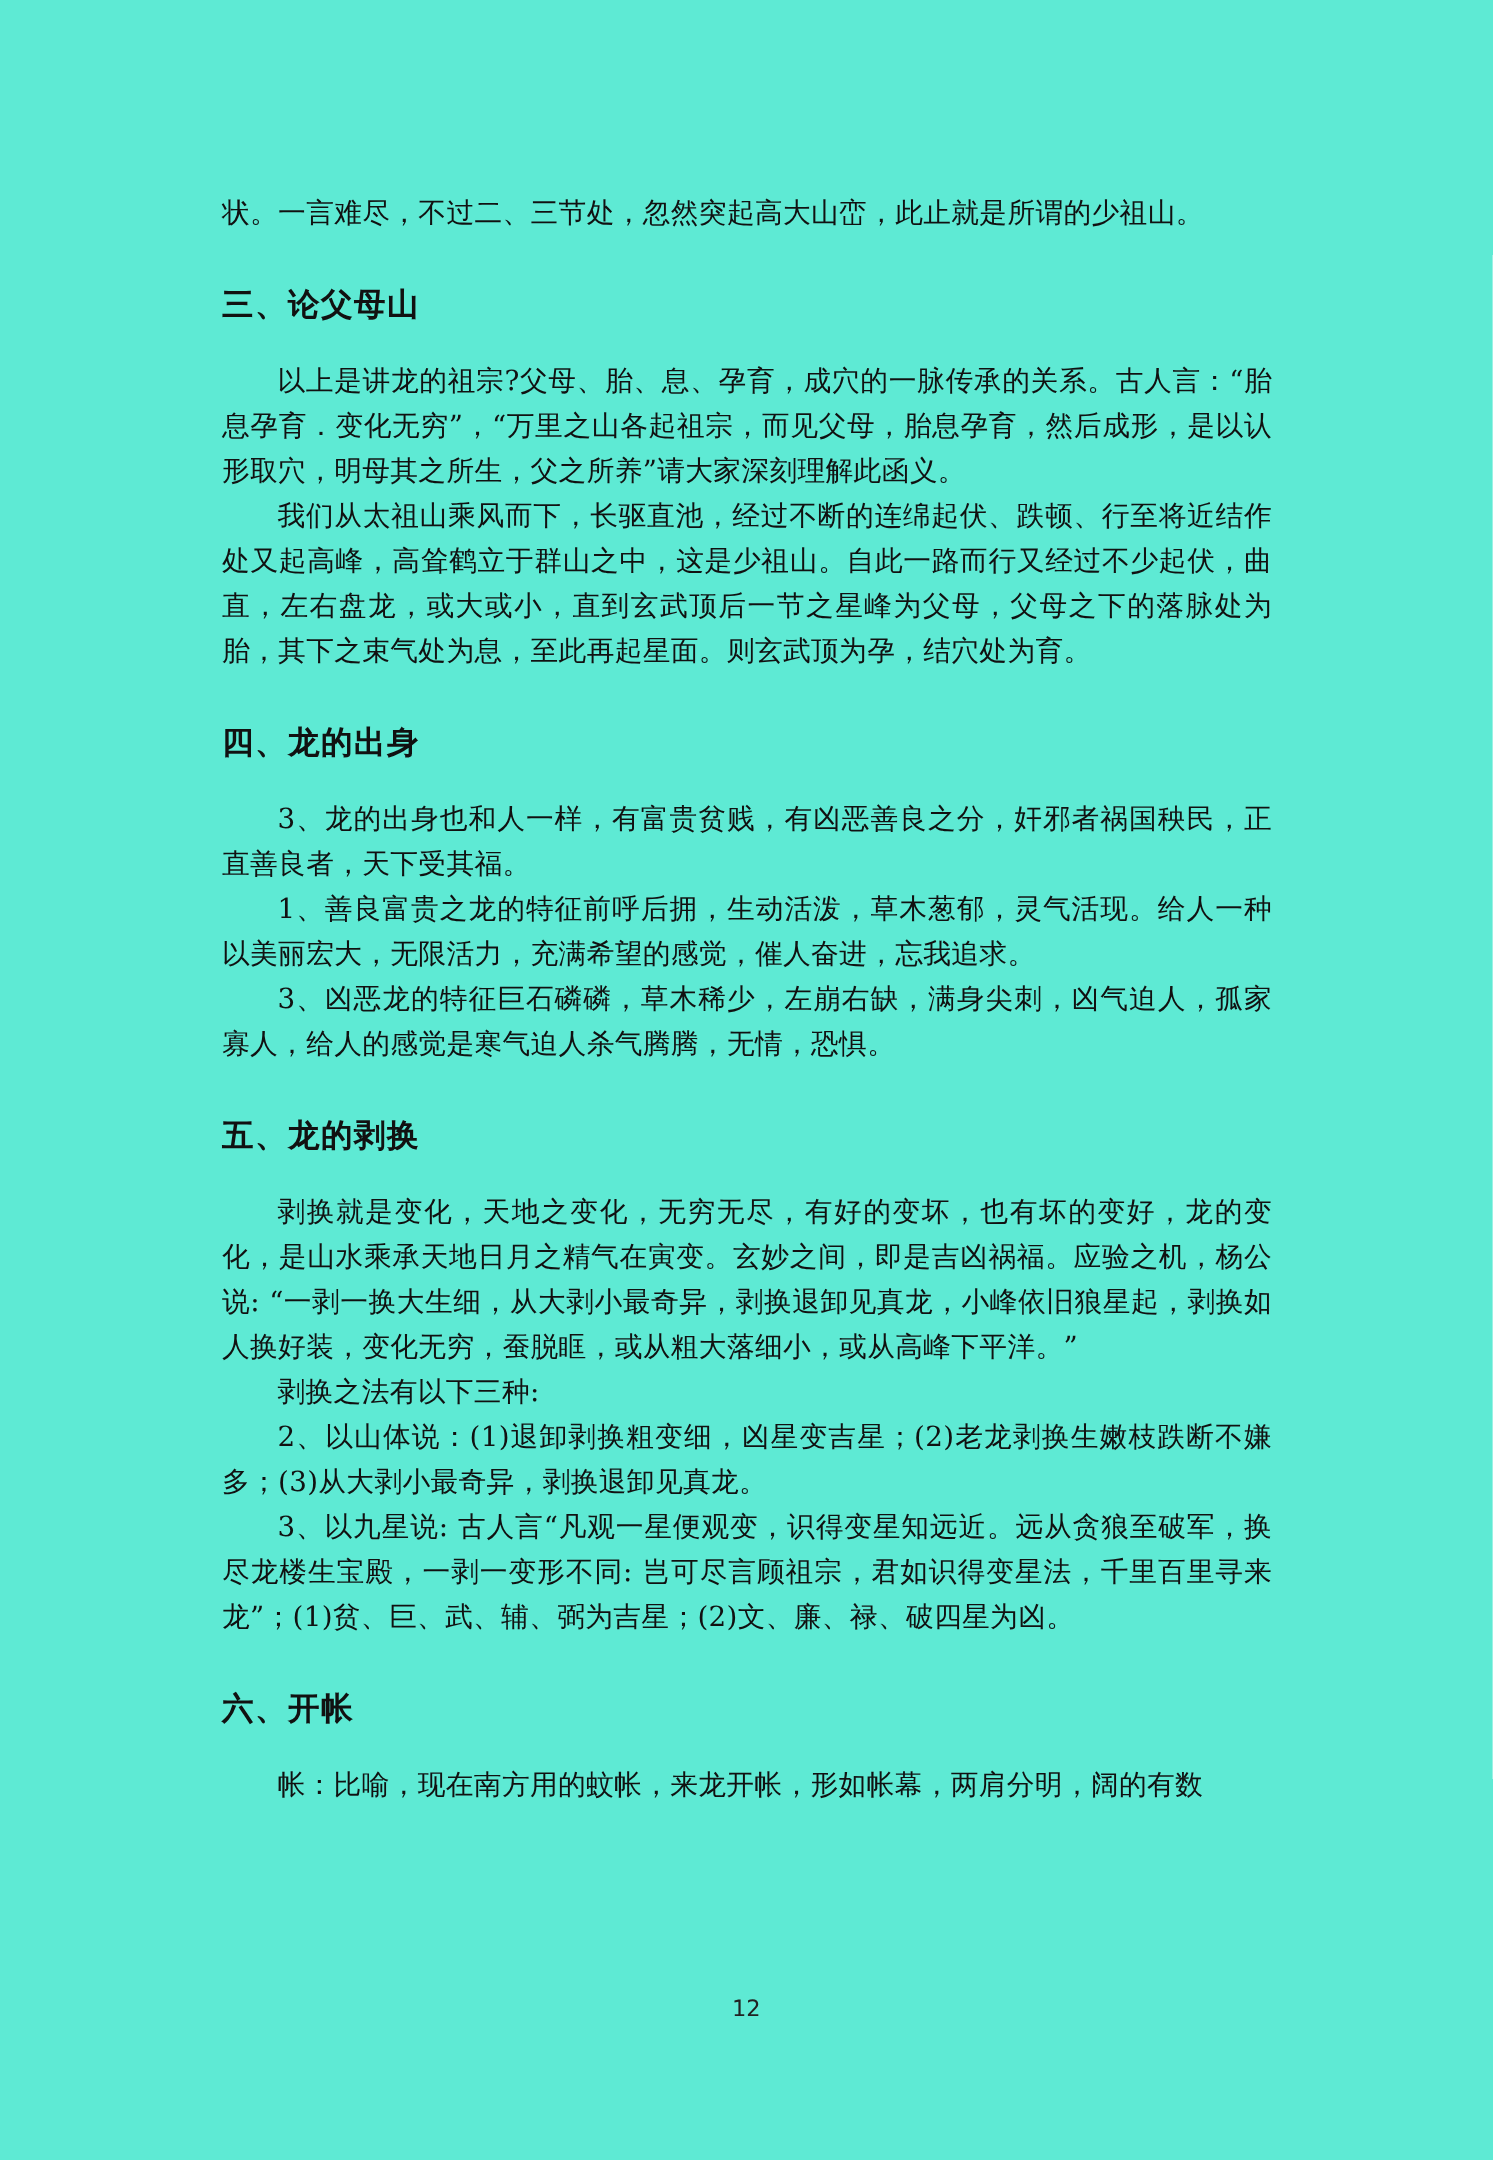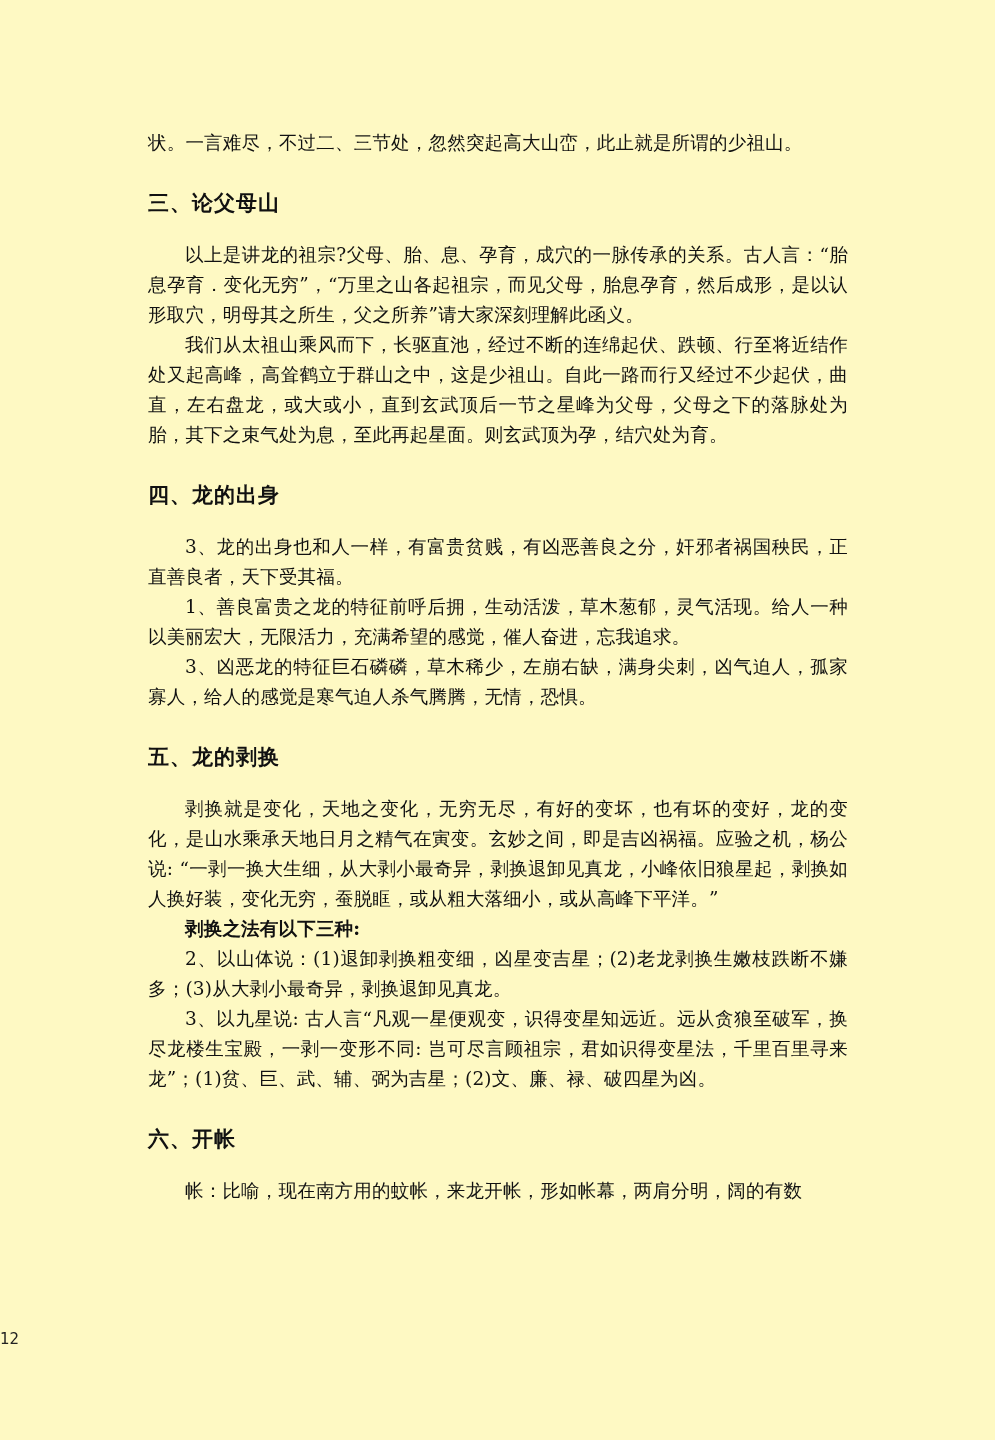--- a/index.html
+++ b/index.html
@@ -13,21 +13,21 @@
     font-family: "DejaVu Serif", "Liberation Serif", serif;
     color: #111111;
     position: relative;
     overflow: hidden;
   }
   .page {
     position: absolute;
     left: 0; top: 0;
     width: 995px;
     height: 1440px;
-    background: #fef9c3;
+    background: #5eead4;
   }
   .content {
     position: absolute;
     left: 148px;
     top: 128px;
     width: 700px;
   }
   .para {
     font-size: 18.5px;
     line-height: 30px;
@@ -42,28 +42,29 @@
   .heading {
     font-size: 21px;
     font-weight: bold;
     line-height: 30px;
     margin: 0;
     letter-spacing: 1px;
   }
   .gap-lg { height: 30px; }
   .gap-md { height: 22px; }
   .bold-line {
-    font-weight: bold;
+    font-weight: normal;
     text-indent: 2em;
   }
   .page-number {
     position: absolute;
     left: 0;
     top: 1330px;
     width: 995px;
+    text-align: center;
     font-size: 15px;
     font-family: "DejaVu Sans", "Liberation Sans", sans-serif;
     color: #222;
   }
 </style>
 </head>
 <body>
 
 <div class="page">
   <div class="content">

